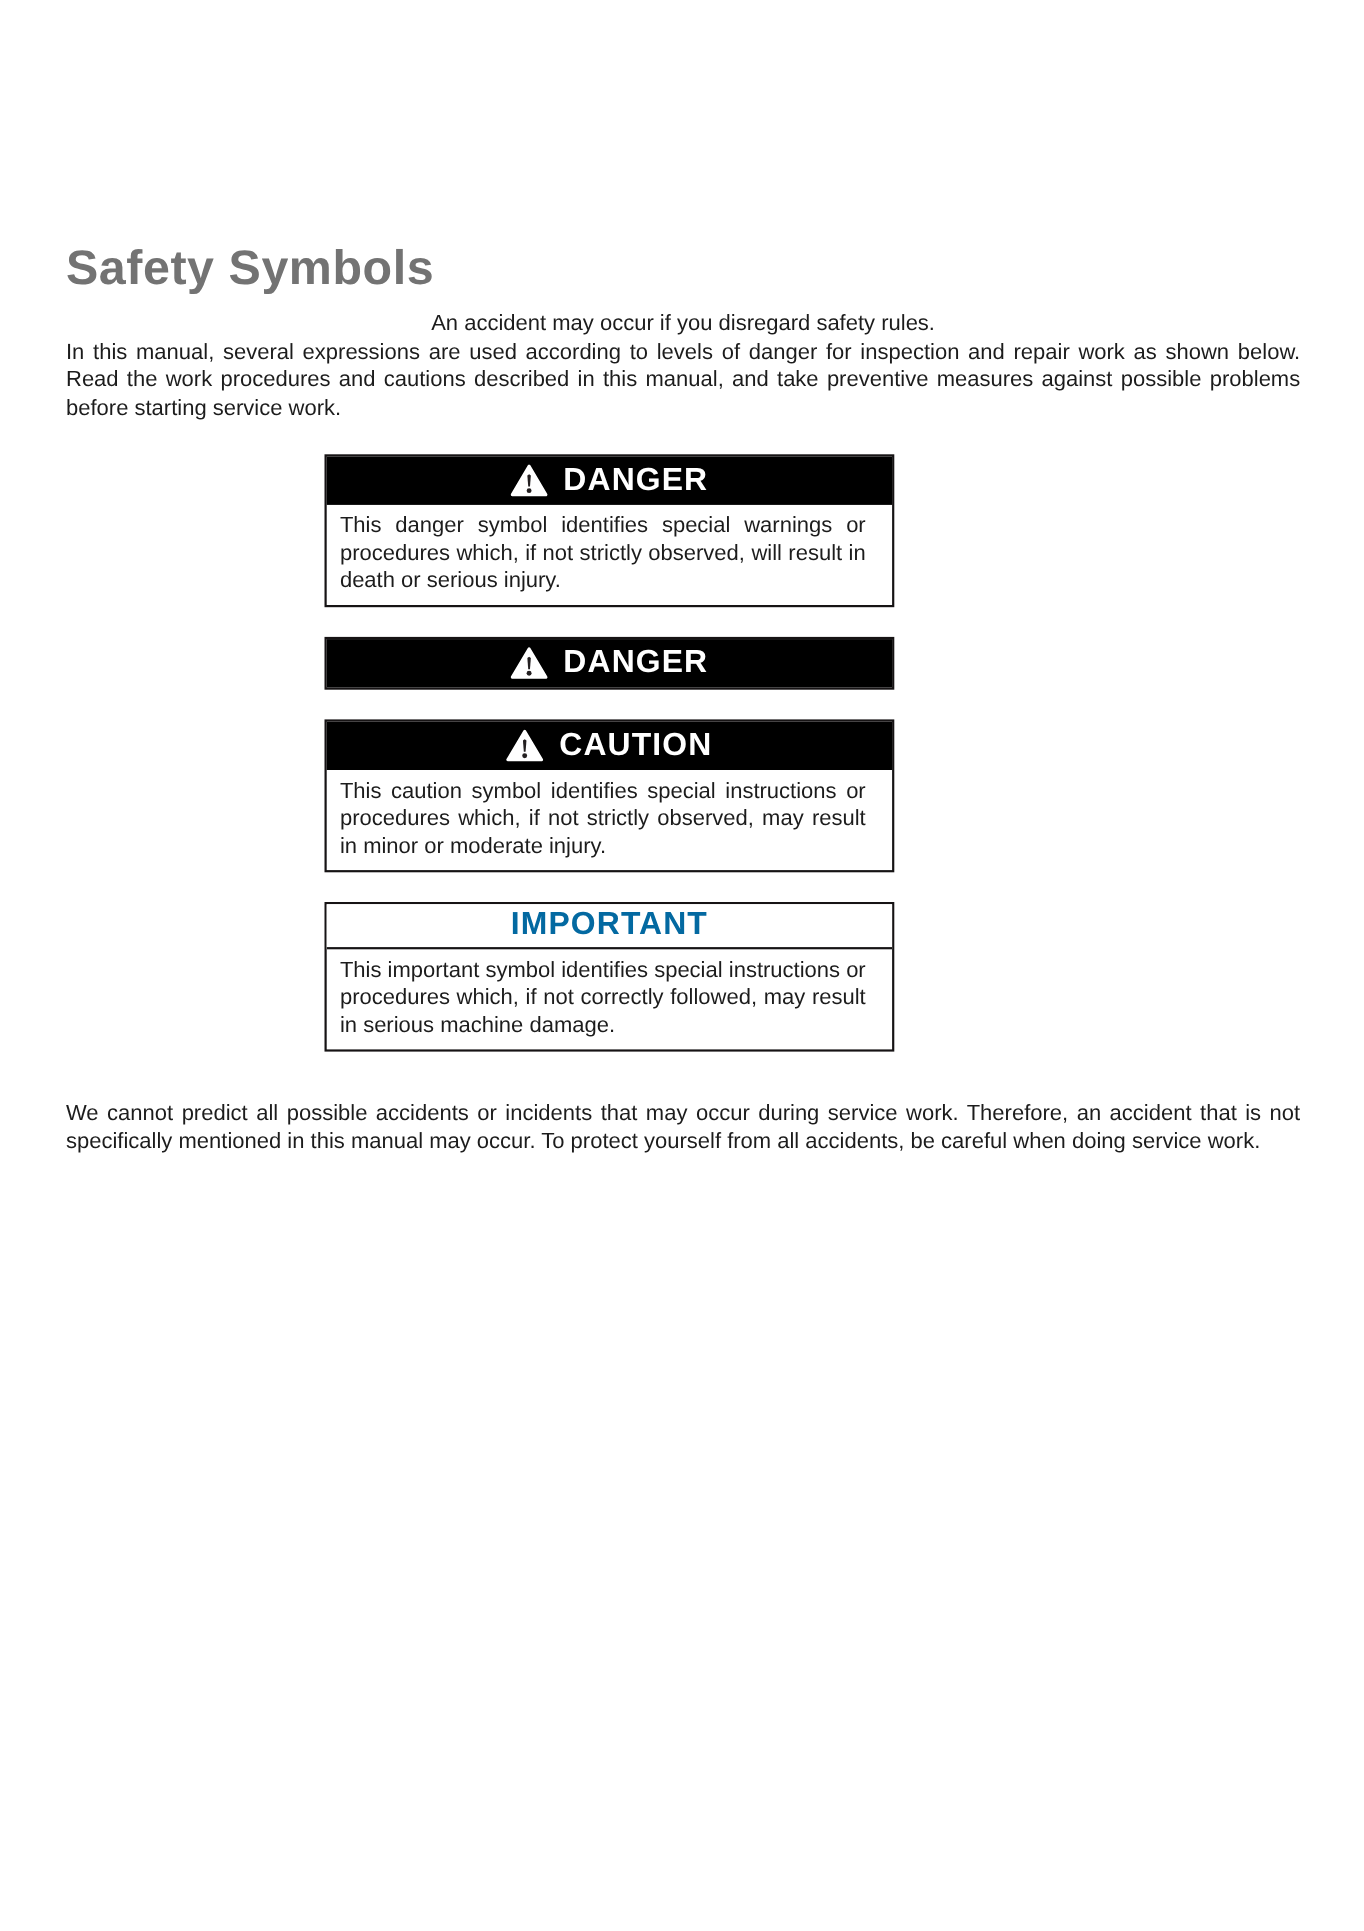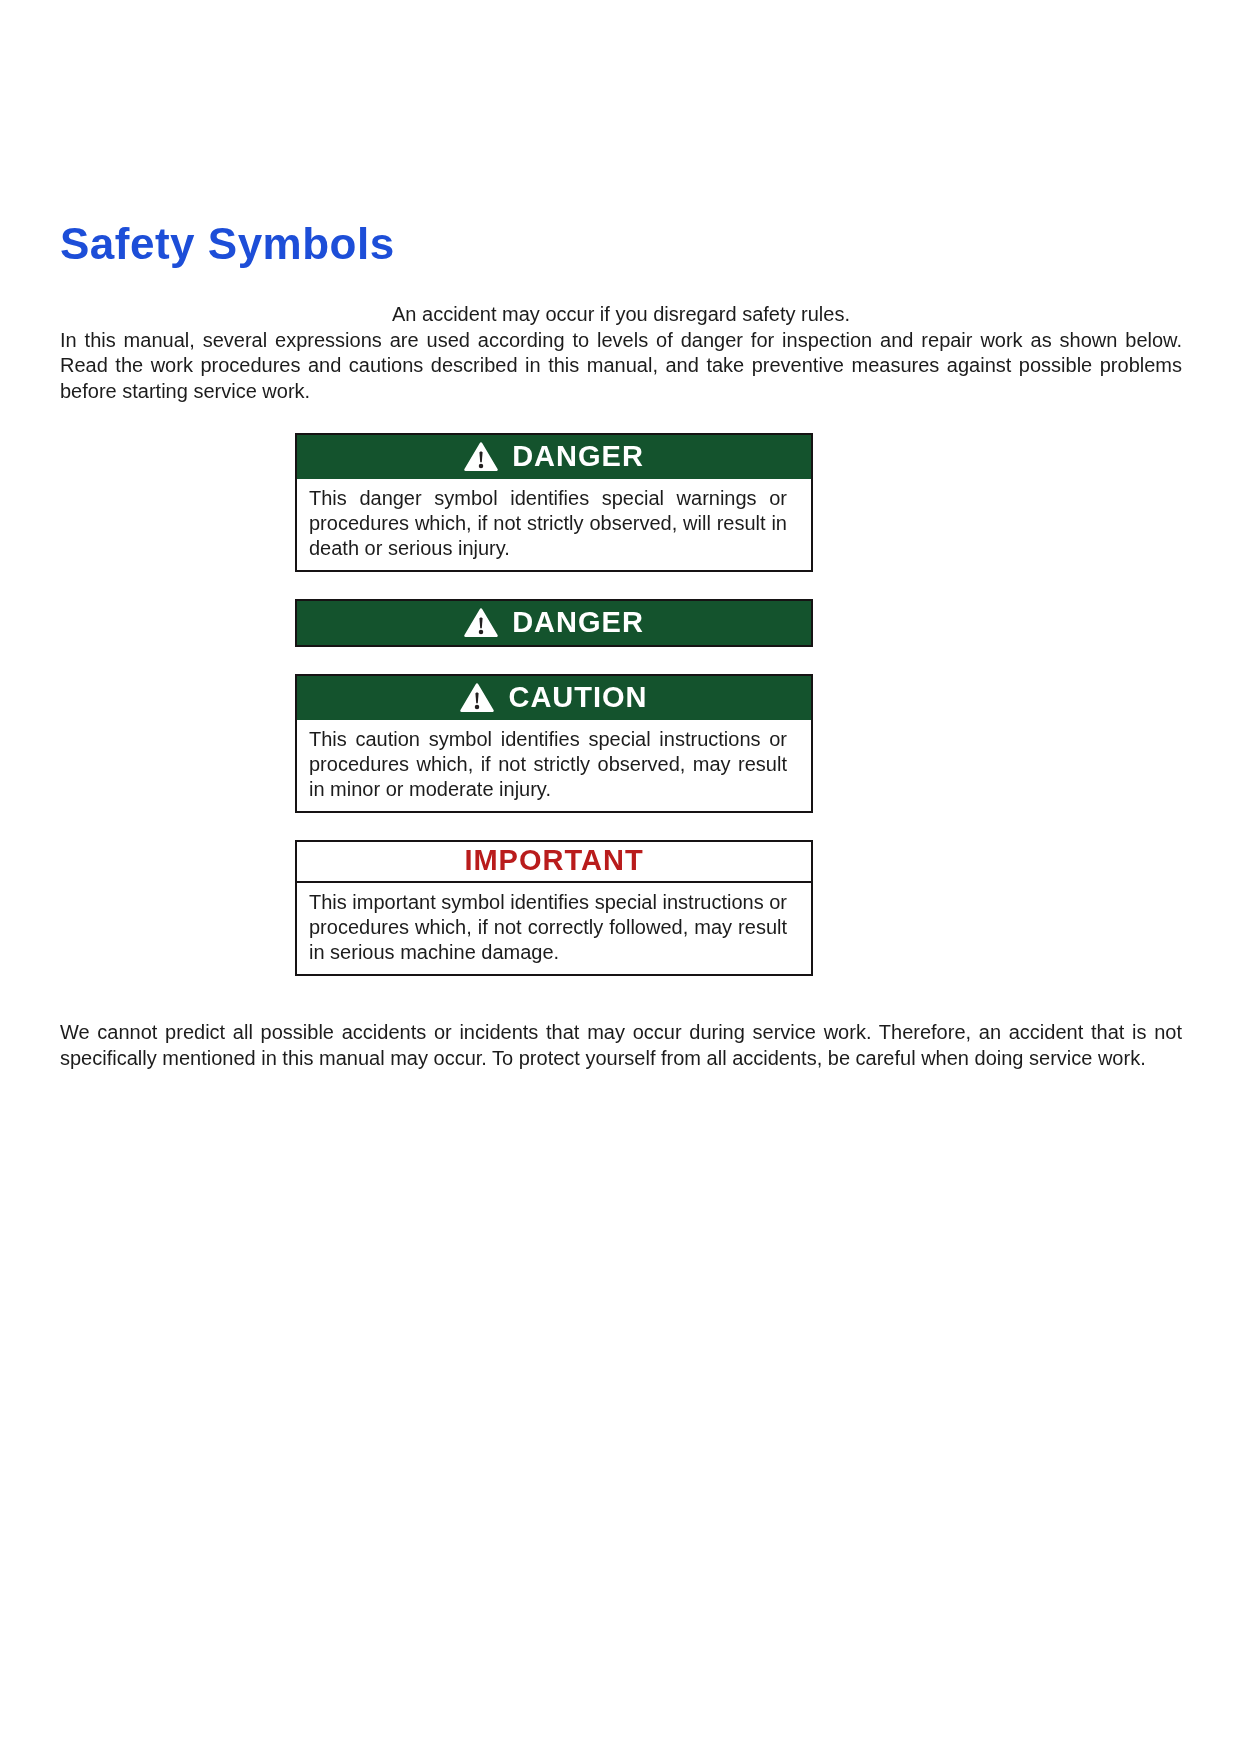--- a/index.html
+++ b/index.html
@@ -13,60 +13,60 @@
     overflow: hidden;
   }
   .page {
     padding: 222px 58px 0 60px;
   }
   .page-title {
     font-size: 44px;
     font-weight: bold;
     letter-spacing: 0.5px;
     line-height: 1;
-    color: #1d4ed8;
-    margin-bottom: 36px;
+    color: #737373;
+    margin-bottom: 16px;
   }
   .intro p {
     font-size: 20px;
     line-height: 25.5px;
     text-align: justify;
   }
   .intro p.no-justify { text-align: center; }
 
   .boxes {
     margin-left: 235px;
     width: 518px;
     margin-top: 29px;
   }
   .alert-box {
     border: 2px solid #161314;
     background: #ffffff;
     margin-bottom: 27px;
   }
   .alert-header {
-    background: #14532d;
+    background: #000000;
     color: #ffffff;
     height: 44px;
     display: flex;
     align-items: center;
     justify-content: center;
     gap: 14px;
   }
   .alert-header .hdr-label {
     font-size: 29px;
     font-weight: bold;
     letter-spacing: 1px;
     line-height: 1;
     padding-bottom: 2px;
   }
   .alert-header svg { display: block; }
   .alert-box.light .alert-header {
     background: #ffffff;
-    color: #b91c1c;
+    color: #0369a1;
     border-bottom: 2px solid #161314;
     height: 41px;
   }
   .alert-body {
     padding: 7px 24px 9px 12px;
     font-size: 20px;
     line-height: 25px;
     text-align: justify;
     color: #1c1c1c;
   }

